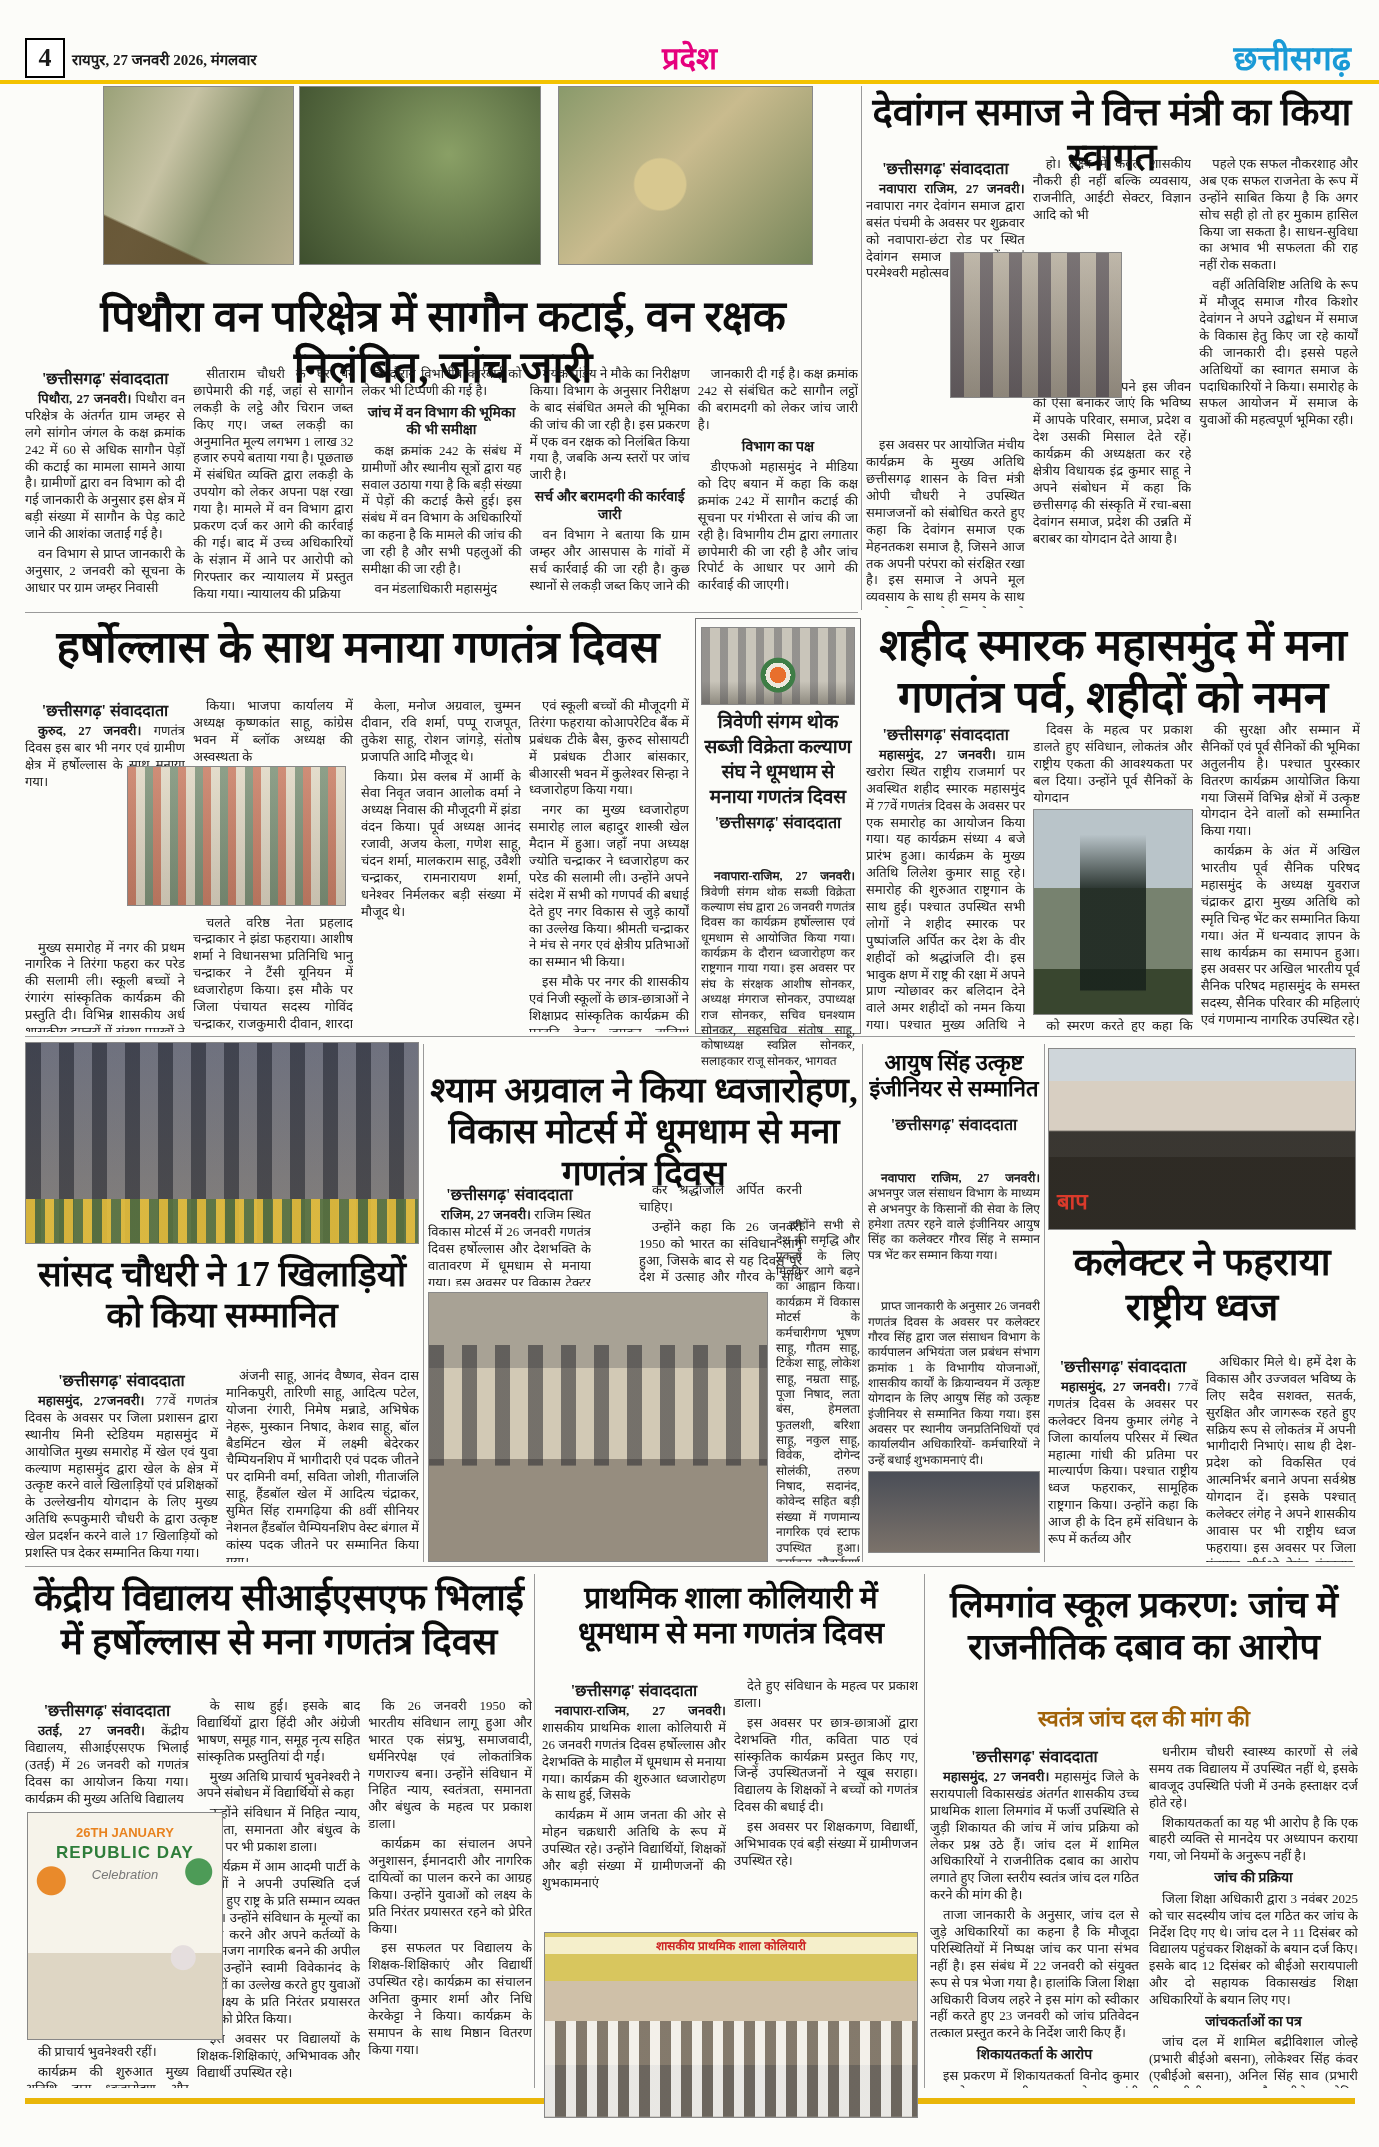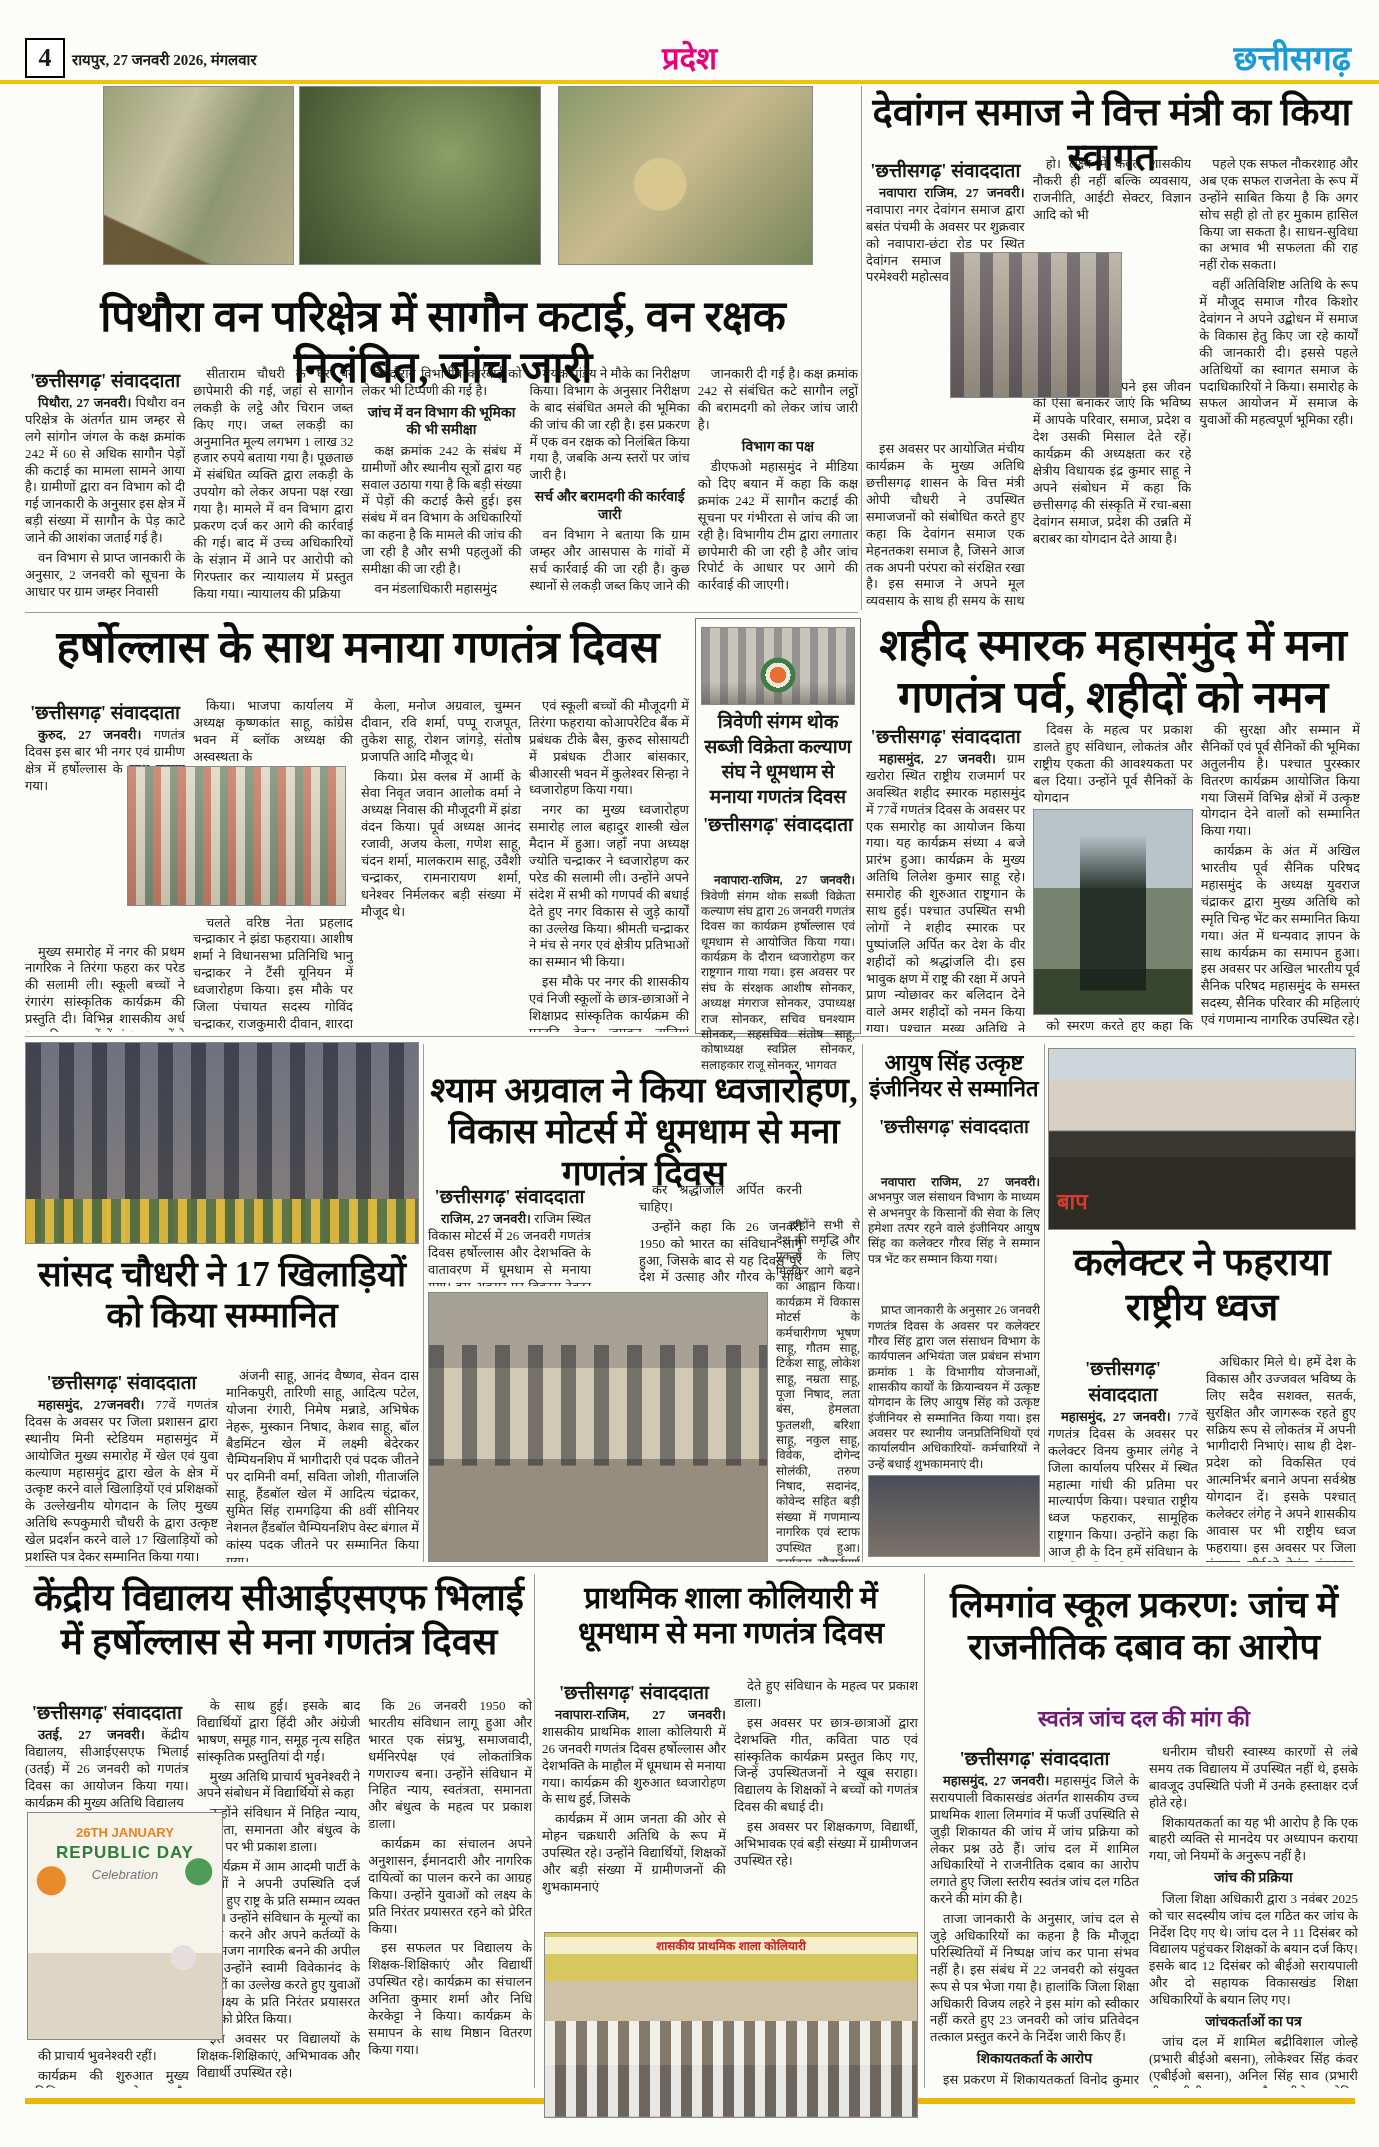--- a/index.html
+++ b/index.html
@@ -11,28 +11,28 @@
   .hdate{position:absolute;left:72px;top:49px;font-size:15px;font-weight:bold;}
   .hsection{position:absolute;left:0;right:0;top:36px;text-align:center;font-size:31px;font-weight:bold;color:#e5007d;}
   .hmast{position:absolute;right:28px;top:34px;font-size:34px;font-weight:bold;color:#1a9ad6;}
   .hrule{position:absolute;left:0;right:0;top:80px;height:4px;background:#f3c200;}
   
   .hline{position:absolute;height:1px;background:#9a9a9a;}
   .vline{position:absolute;width:1px;background:#9a9a9a;}
   .botbar{position:absolute;left:25px;top:2098px;width:1330px;height:6px;background:#e9b60a;}
   
   .headline{position:absolute;text-align:center;font-weight:bold;color:#0c0c0c;line-height:1.18;}
-  .subdeck{position:absolute;text-align:center;font-weight:bold;color:#701a75;}
+  .subdeck{position:absolute;text-align:center;font-weight:bold;color:#a16207;}
   
   .cols{position:absolute;display:flex;overflow:hidden;}
   .col{flex:1;overflow:hidden;}
   .tcol{position:absolute;overflow:hidden;}
   .p{margin:0 0 3px 0;font-size:13px;line-height:1.3;text-align:justify;text-indent:13px;}
   .small .p{font-size:12px;line-height:1.28;margin-top:36px;}
-  .byline{font-weight:bold;text-align:center;font-size:19px;margin:1px 0 2px 0;}
+  .byline{font-weight:bold;text-align:center;font-size:16px;margin:1px 0 2px 0;}
   .sub{font-weight:bold;text-align:center;font-size:14px;line-height:1.25;margin:4px 2px;}
   
   .ph{position:relative;border:1px solid #888;box-sizing:border-box;margin:3px 0;}
   .abs{position:absolute;margin:0;}
   .ph-log{background:linear-gradient(25deg,rgba(96,78,46,.9) 18%,rgba(0,0,0,0) 19%),
           linear-gradient(115deg,#9aa178,#c6c2a3 35%,#8e9671 60%,#b5ad8c);}
   .ph-forest{background:radial-gradient(circle at 62% 38%,#8aa066,#55683f 65%,#3e4f2e);}
   .ph-stump{background:radial-gradient(circle at 40% 55%,#d8c890 0 14%,rgba(0,0,0,0) 15%),
             linear-gradient(135deg,#8a9a6b,#c9bb8e 45%,#77865a);}
   .ph-event{background:repeating-linear-gradient(90deg,rgba(52,45,58,.55) 0 13px,rgba(140,128,112,.25) 13px 29px),

